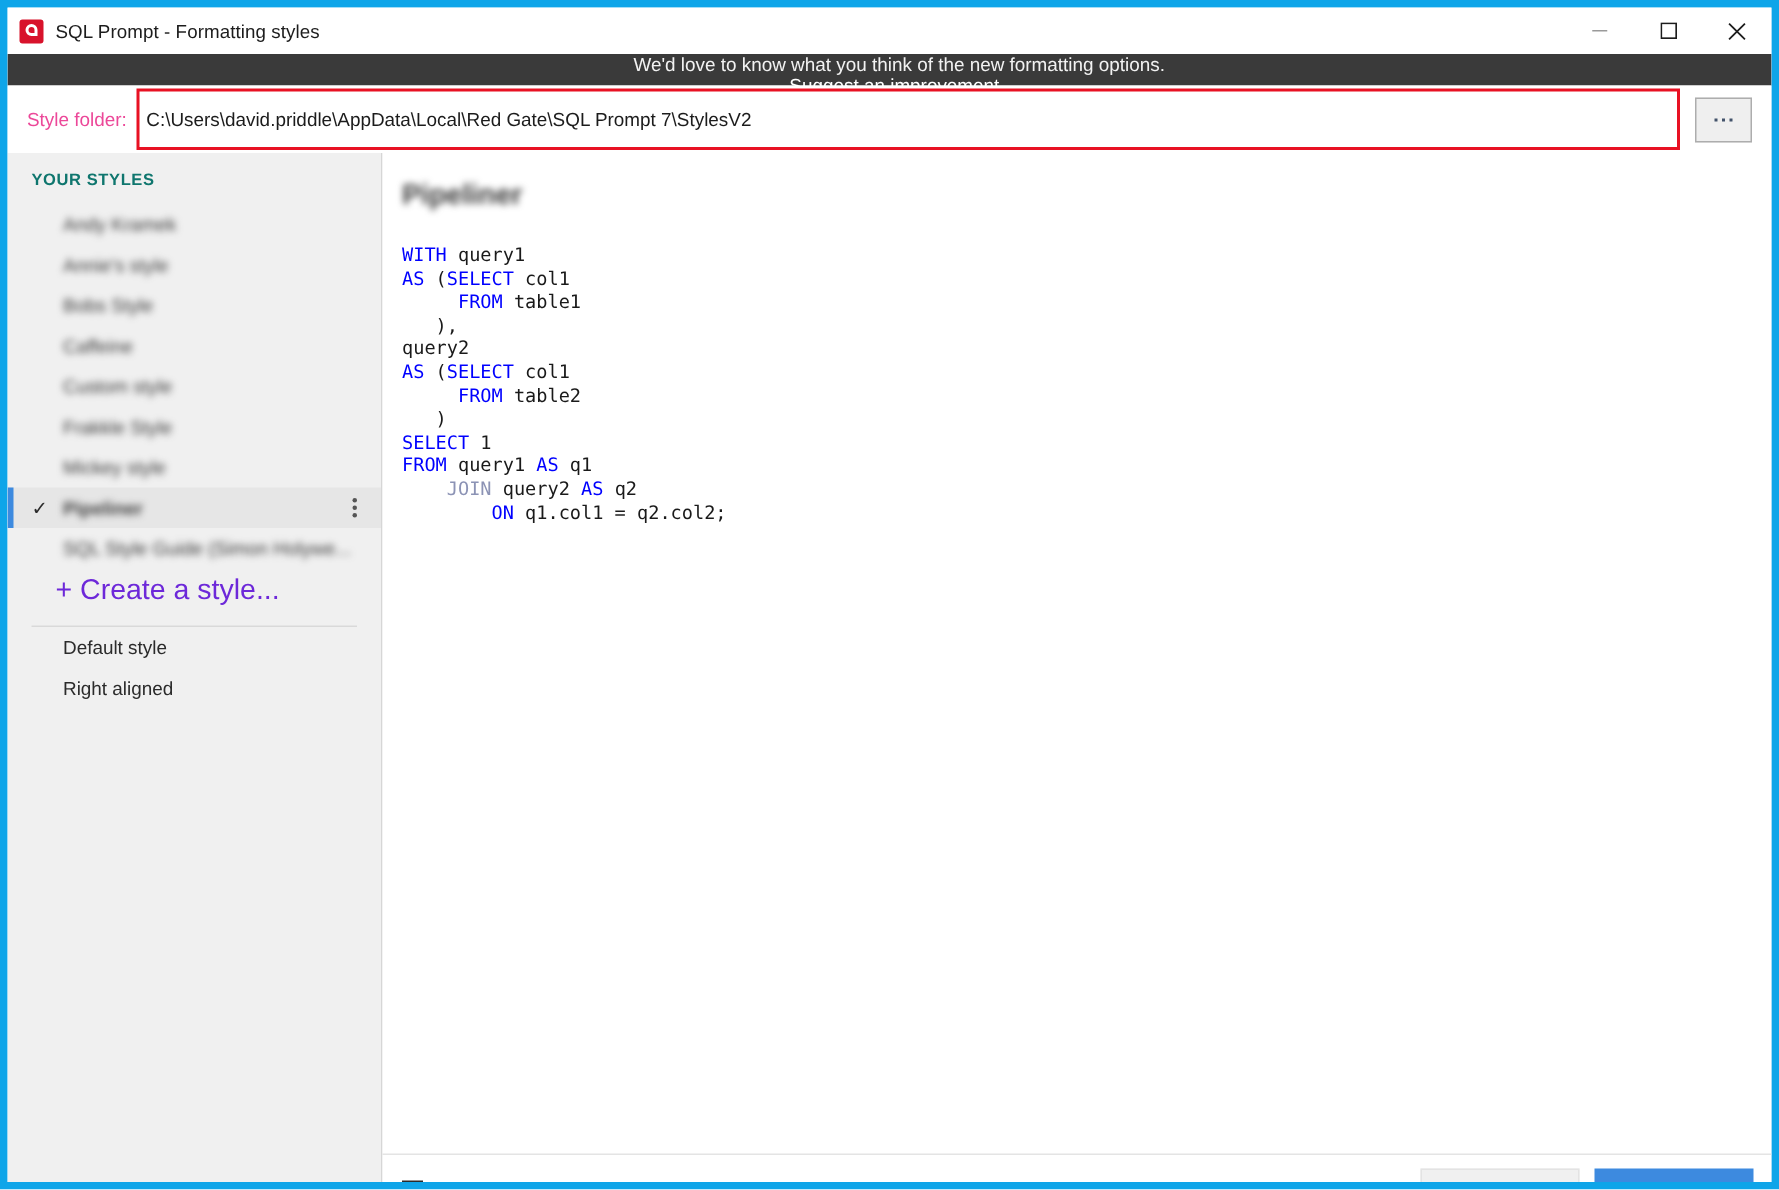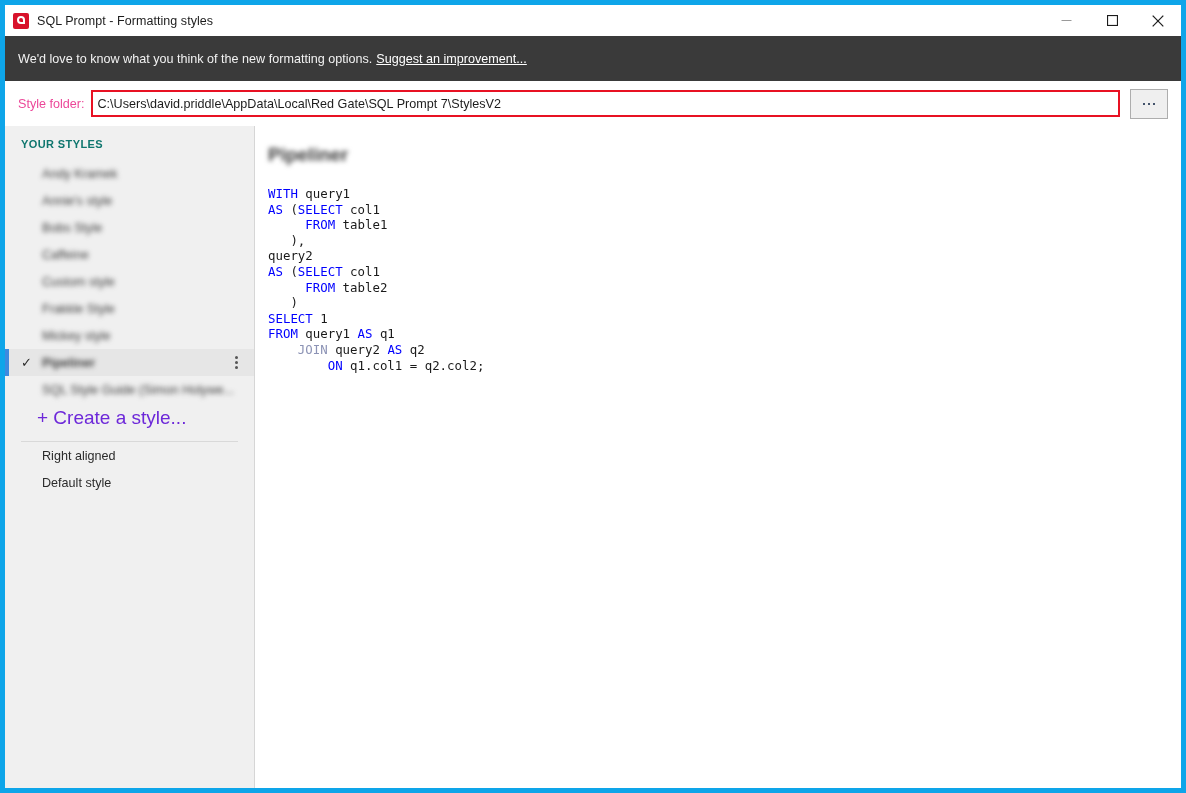--- a/index.html
+++ b/index.html
@@ -73,26 +73,27 @@
     justify-content: center;
     background: transparent;
     border: none;
     padding: 0;
     cursor: default;
   }
   .win-btn svg { display: block; }
 
   
   .banner {
-    height: 45px;
+    height: 21px;
     background: #3a3a3a;
     display: flex;
     align-items: center;
     padding-left: 13px;
     box-sizing: border-box;
+    flex-direction: column;
   }
   .banner-text {
     color: #f2f2f2;
     font-size: 12.6px;
     white-space: nowrap;
   }
   .banner-link {
     color: #ffffff;
     font-size: 12.6px;
     text-decoration: underline;
@@ -111,21 +112,21 @@
     box-sizing: border-box;
   }
   .folder-label {
     font-size: 12.6px;
     color: #ec4899;
     margin-right: 6px;
     white-space: nowrap;
   }
   .folder-input {
     flex: 1;
-    height: 27px;
+    height: 41px;
     box-sizing: border-box;
     border: 2px solid #e81123;
     background: #ffffff;
     font-family: "Liberation Sans", sans-serif;
     font-size: 12.6px;
     color: #1c1c1c;
     padding: 0 5px;
     outline: none;
   }
   .browse-btn {
@@ -421,24 +422,24 @@
             </span>
           </div>
           <div class="style-item blurred">
             <span class="label">SQL Style Guide (Simon Holywe...</span>
           </div>
         </div>
       <div class="create-link">+ Create a style...</div>
       <div class="sidebar-divider"></div>
       <div id="redgate-styles-list">
           <div class="style-item">
+            <span class="label">Default style</span>
+          </div>
+          <div class="style-item">
             <span class="label">Right aligned</span>
-          </div>
-          <div class="style-item">
-            <span class="label">Default style</span>
           </div>
         </div>
     </div>
 
     <div class="content">
       <div class="preview-area">
         <div class="preview-title">Pipeliner</div>
         <div class="sql" id="sql-code"><div><span class="kw">WITH</span><span> query1</span></div><div><span class="kw">AS</span><span> (</span><span class="kw">SELECT</span><span> col1</span></div><div><span>     </span><span class="kw">FROM</span><span> table1</span></div><div><span>   ),</span></div><div><span>query2</span></div><div><span class="kw">AS</span><span> (</span><span class="kw">SELECT</span><span> col1</span></div><div><span>     </span><span class="kw">FROM</span><span> table2</span></div><div><span>   )</span></div><div><span class="kw">SELECT</span><span> 1</span></div><div><span class="kw">FROM</span><span> query1 </span><span class="kw">AS</span><span> q1</span></div><div><span>    </span><span class="kw2">JOIN</span><span> query2 </span><span class="kw">AS</span><span> q2</span></div><div><span>        </span><span class="kw">ON</span><span> q1.col1 = q2.col2;</span></div></div>
       </div>
 

